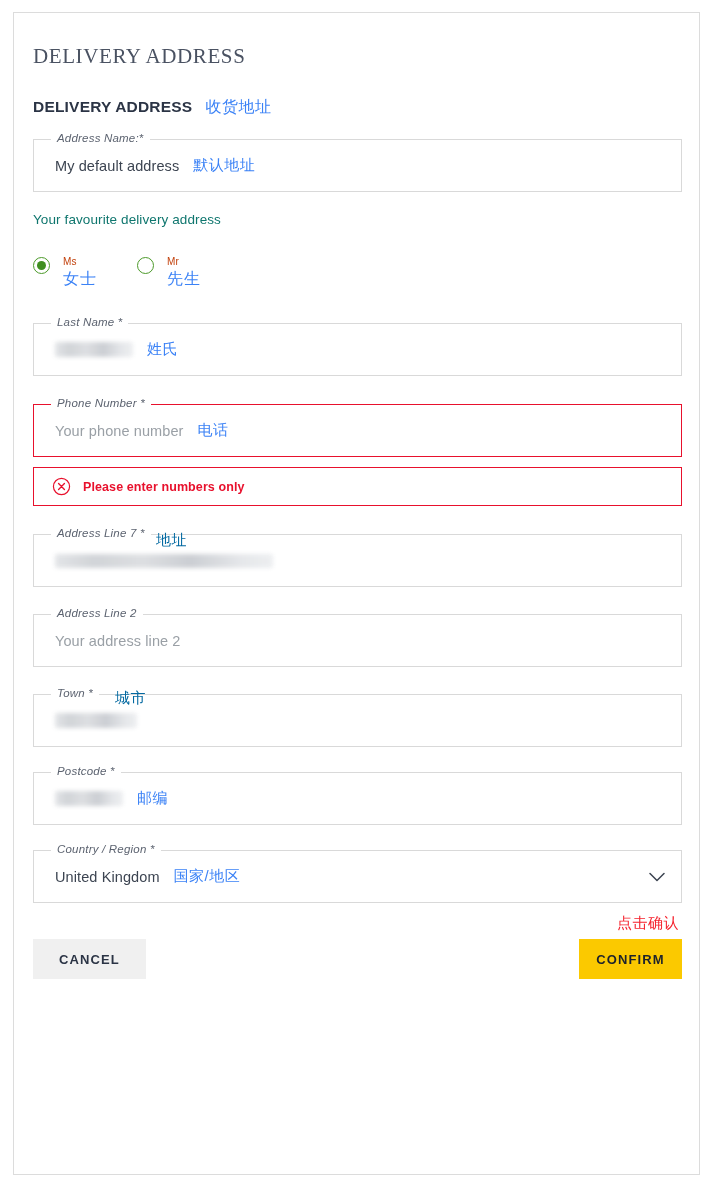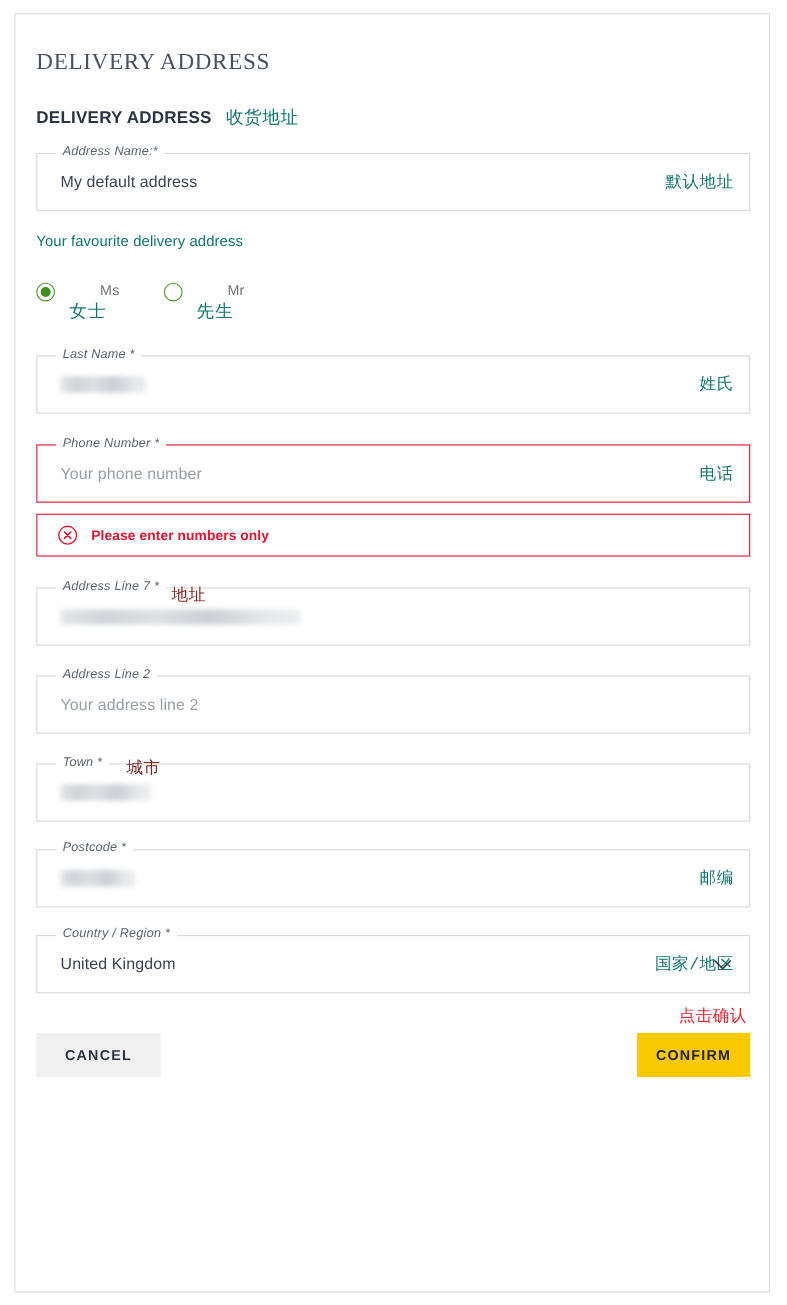--- a/index.html
+++ b/index.html
@@ -48,26 +48,25 @@
     font-size: 15.5px;
     font-weight: bold;
     color: #2b3445;
     letter-spacing: 0.2px;
     margin: 0;
     padding-top: 28px;
     display: flex;
     align-items: baseline;
   }
   .cn {
-    color: #0f766e;
+    color: #3b82f6;
     font-weight: normal;
     font-size: 15px;
     letter-spacing: 0.5px;
     white-space: nowrap;
-    font-family: Liberation Mono, monospace;
   }
   .section-title .cn { margin-left: 13px; font-size: 16px; }
 
   .subtle-note {
     font-size: 13.5px;
     color: #0f766e;
     margin: 0;
     padding-top: 20px;
     letter-spacing: 0.1px;
   }
@@ -98,21 +97,20 @@
   .field.error .field-legend { color: #5c6370; }
 
   .field-body {
     position: absolute;
     left: 21px;
     top: 0;
     right: 14px;
     height: 100%;
     display: flex;
     align-items: center;
-    justify-content: space-between;
   }
   .field-value {
     font-size: 14.5px;
     color: #3c4451;
     letter-spacing: 0.1px;
   }
   .field-placeholder {
     font-size: 14.5px;
     color: #9aa0a6;
     letter-spacing: 0.1px;
@@ -130,21 +128,21 @@
   }
   .r-first { width: 72px; }
   .r-last  { width: 78px; }
   .r-addr1 { width: 218px; height: 14px; }
   .r-town  { width: 82px; }
   .r-post  { width: 68px; }
 
   
   .cn-float {
     position: absolute;
-    color: #7f1d1d;
+    color: #0369a1;
     font-size: 15px;
     white-space: nowrap;
     letter-spacing: 0.5px;
   }
 
   
   .radio-row {
     display: flex;
     align-items: flex-start;
     padding-top: 29px;
@@ -166,25 +164,24 @@
     background: #fff;
     flex: none;
   }
   .radio-dot {
     width: 9px; height: 9px;
     border-radius: 50%;
     background: #3f8f20;
   }
   .radio-text { margin-left: 13px; position: relative; }
   .radio-label {
-    font-size: 13px;
-    color: #737373;
+    font-size: 10px;
+    color: #c2410c;
     letter-spacing: 0.2px;
     display: block;
-    margin-left: 28px;
   }
   .radio-text .cn {
     display: block;
     margin-top: 2px;
     font-size: 16px;
     letter-spacing: 1px;
   }
 
   
   .error-banner {

